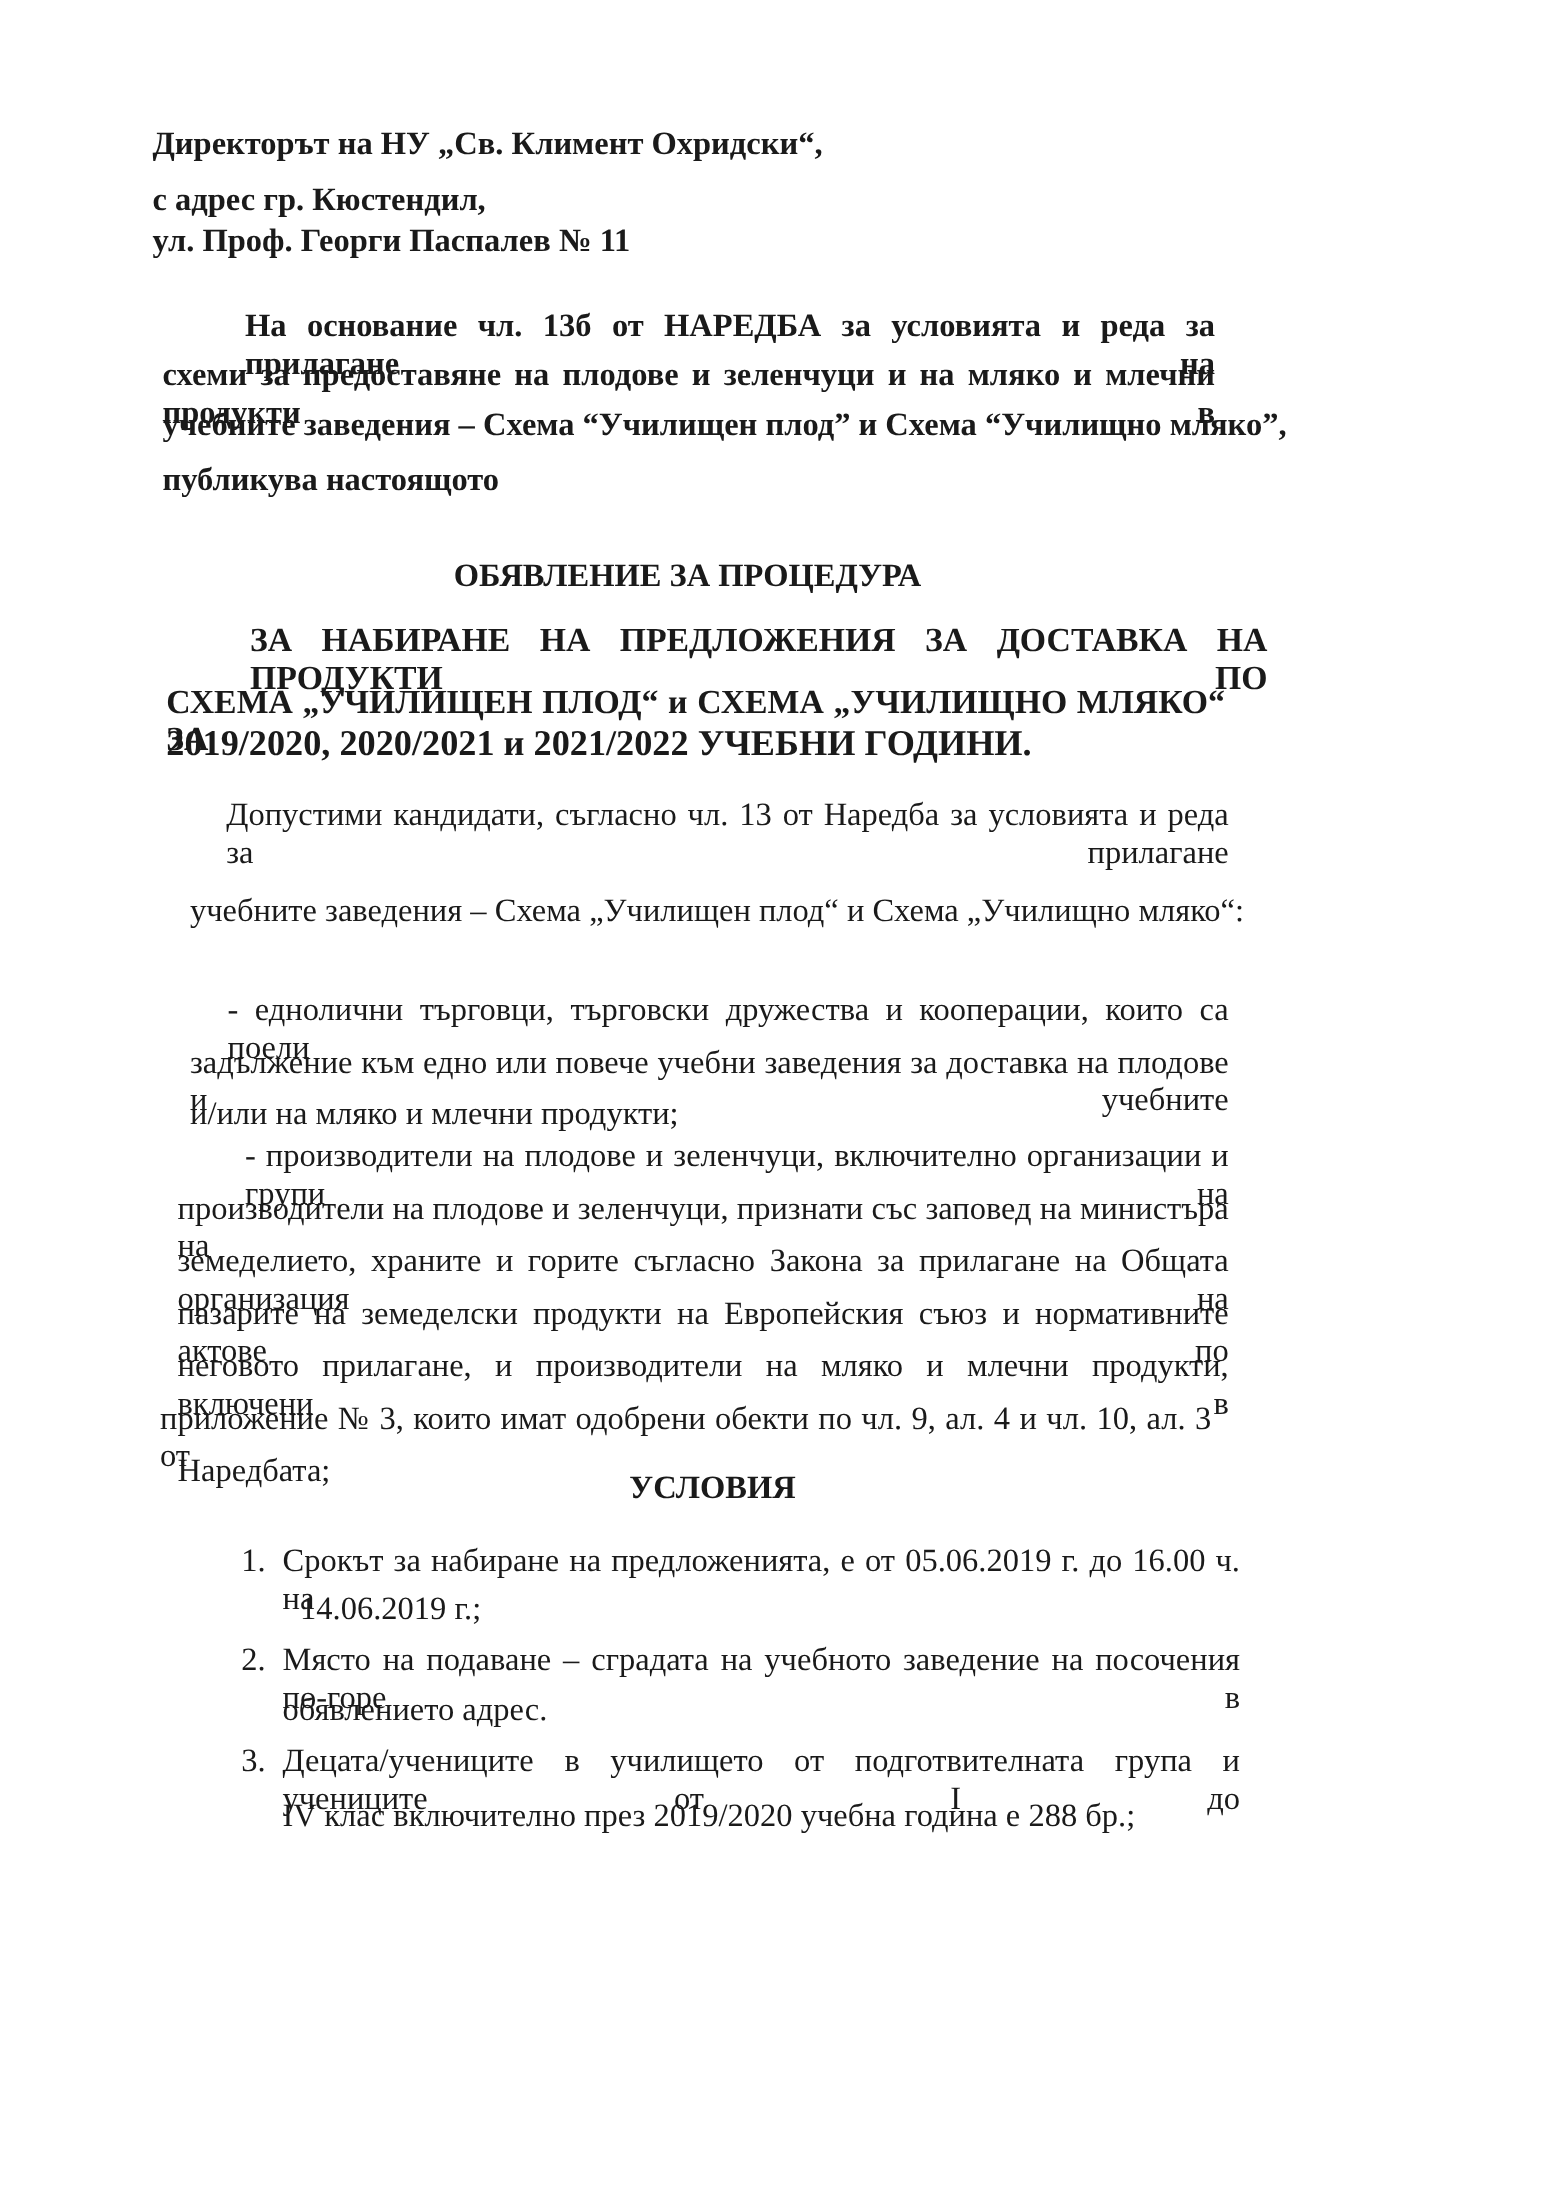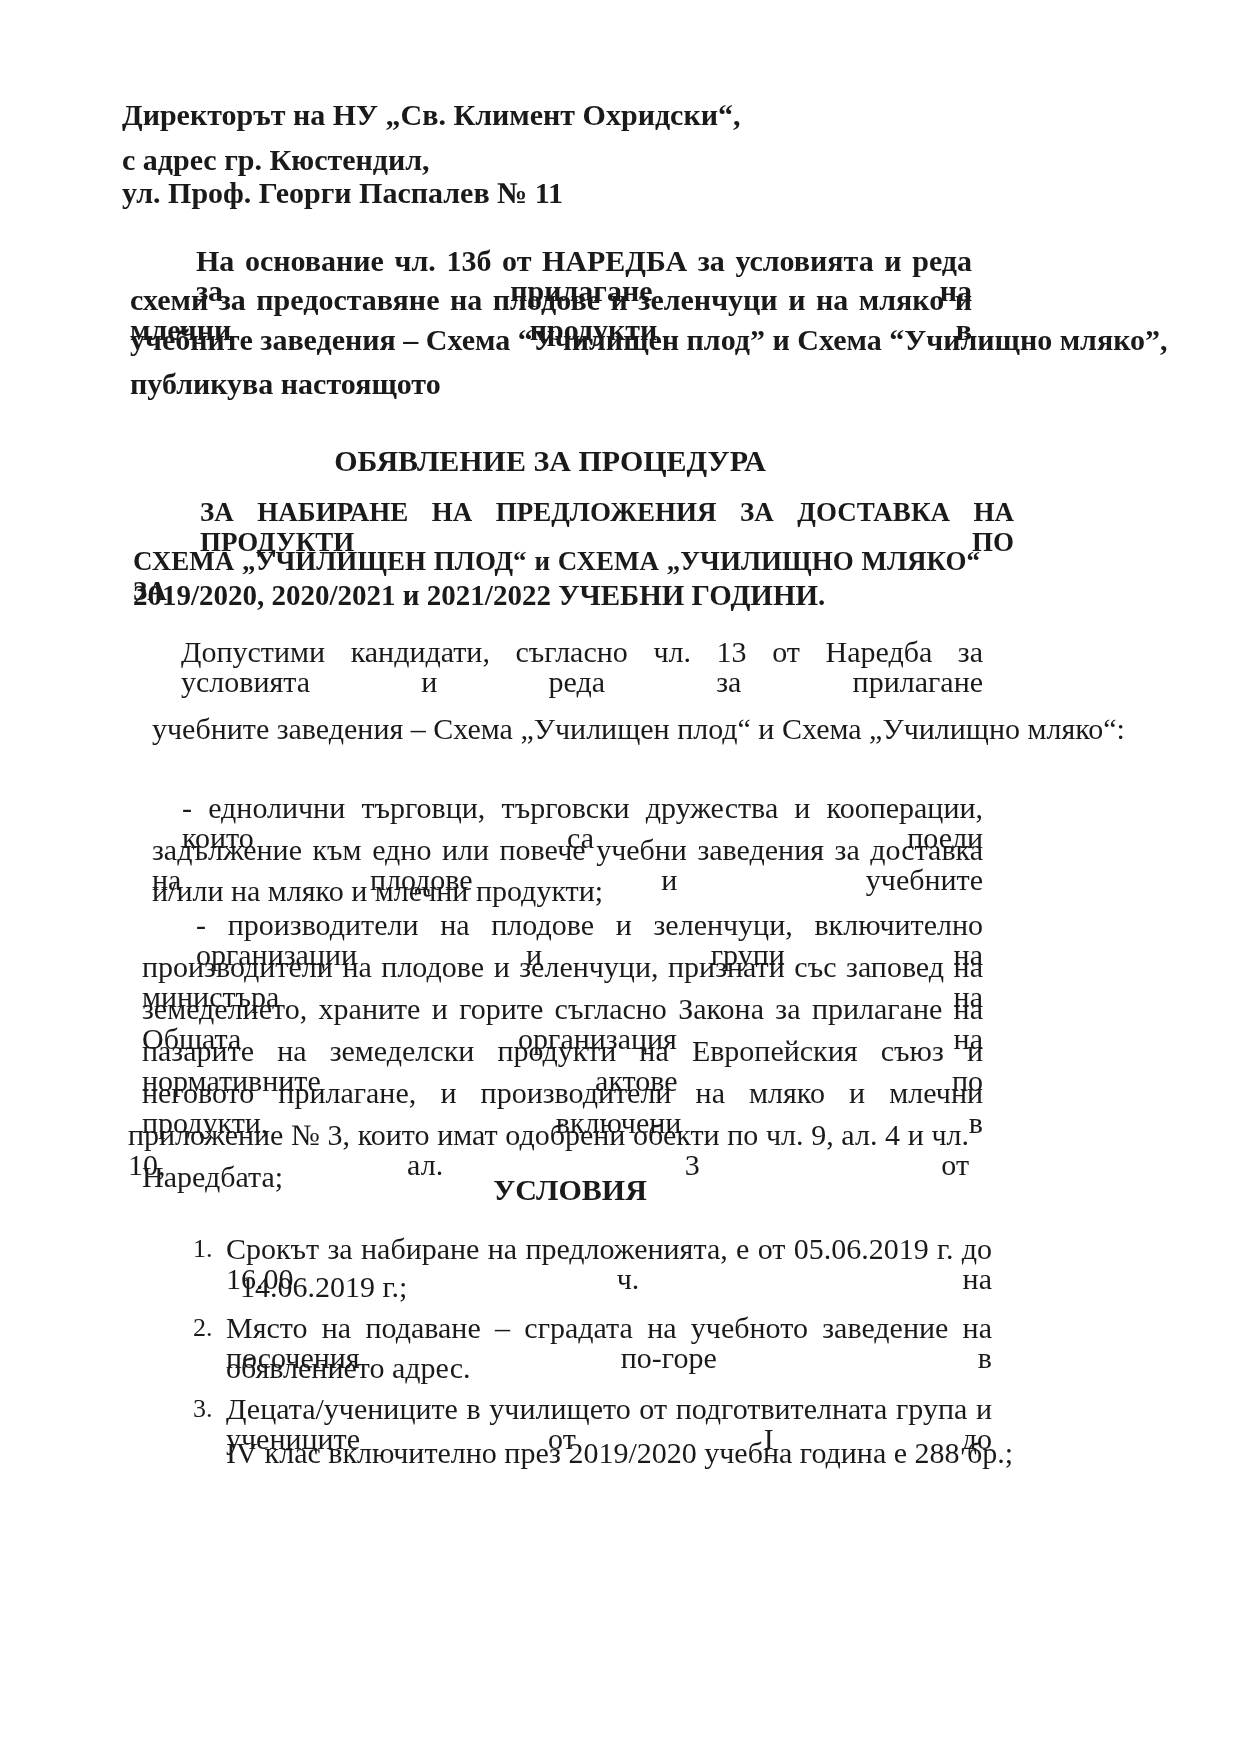--- a/index.html
+++ b/index.html
@@ -1,19 +1,19 @@
 <!DOCTYPE html>
 <html><head>
   <meta charset="utf-8">
   <style>
     html, body { margin: 0; padding: 0; background: #ffffff; }
     body { width: 1240px; height: 1753px; position: relative; overflow: hidden;
       font-family: "Liberation Serif", "DejaVu Serif", serif; color: #1a1a1a; }
     .page { position: absolute; left: 0; top: 0; width: 1240px; height: 1753px; }
-    .line { position: absolute; white-space: nowrap; font-size: 30px; line-height: 30px; }
+    .line { position: absolute; white-space: nowrap; font-size: 26px; line-height: 30px; }
     .bold { font-weight: bold; }
     .just { text-align: justify; text-align-last: justify; white-space: normal; }
     .center { text-align: center; }
     .num { position: absolute; font-size: 26px; line-height: 30px; }
   </style>
 </head>
 <body>
 
 <div class="page">
 

